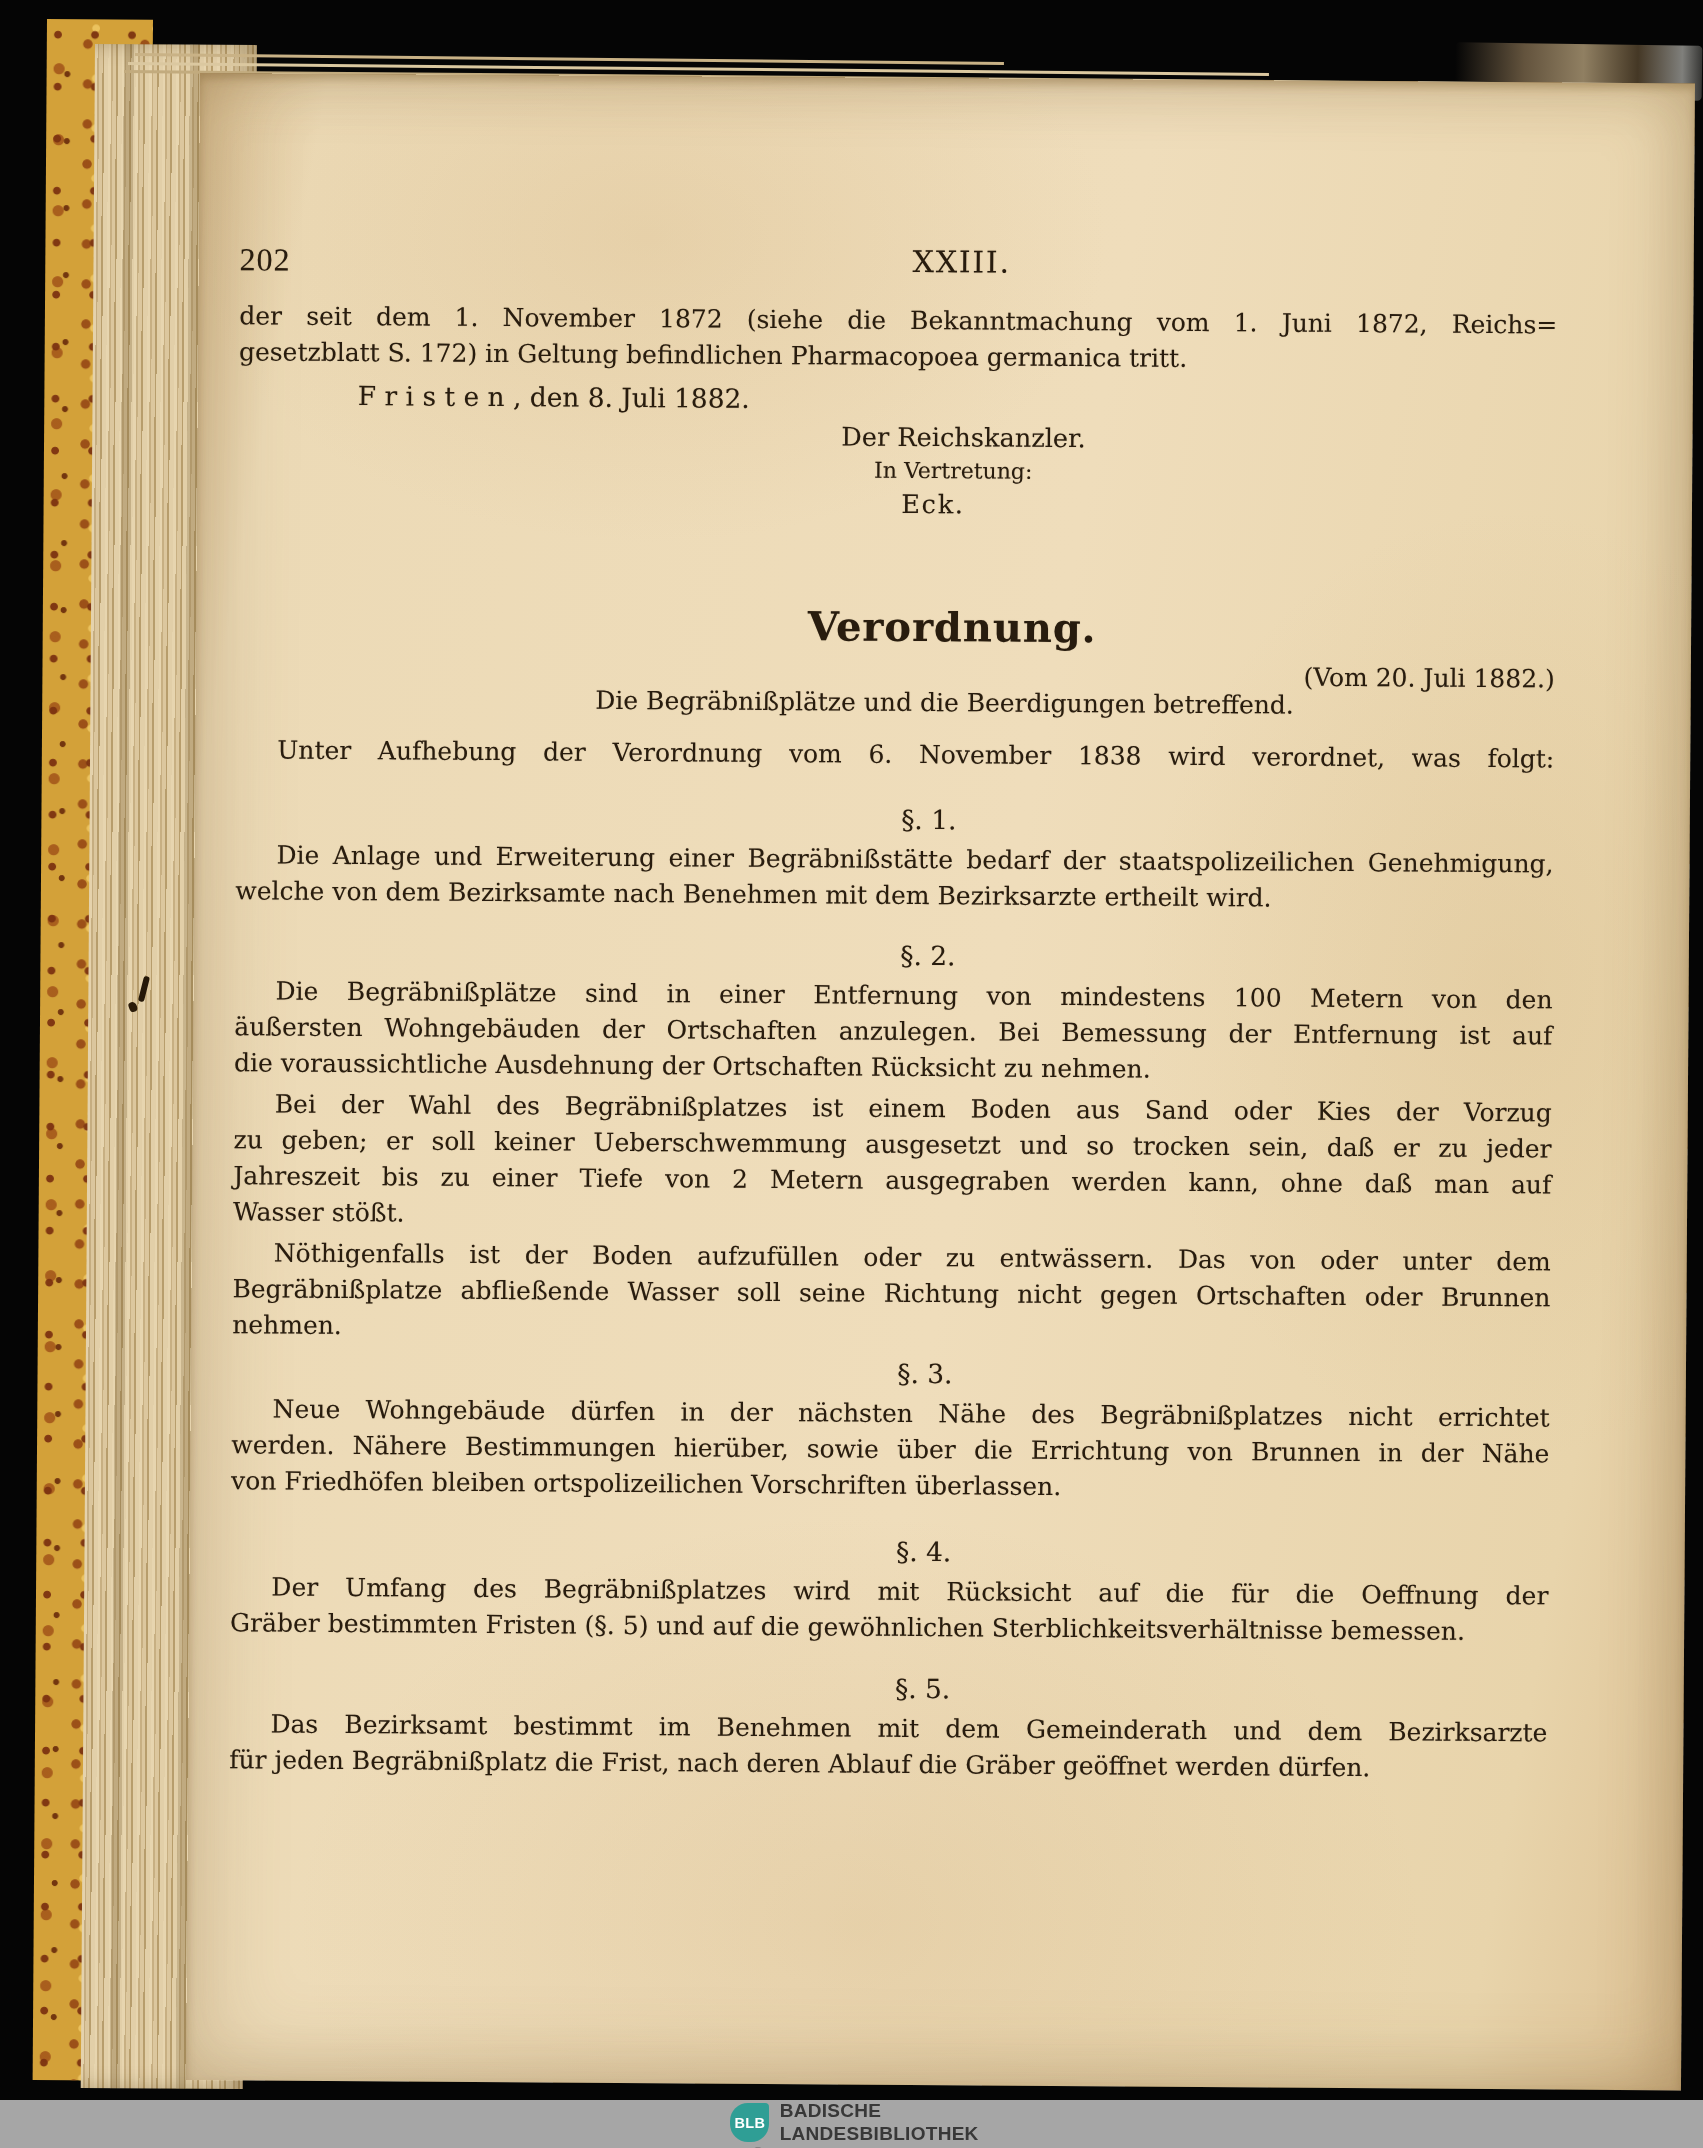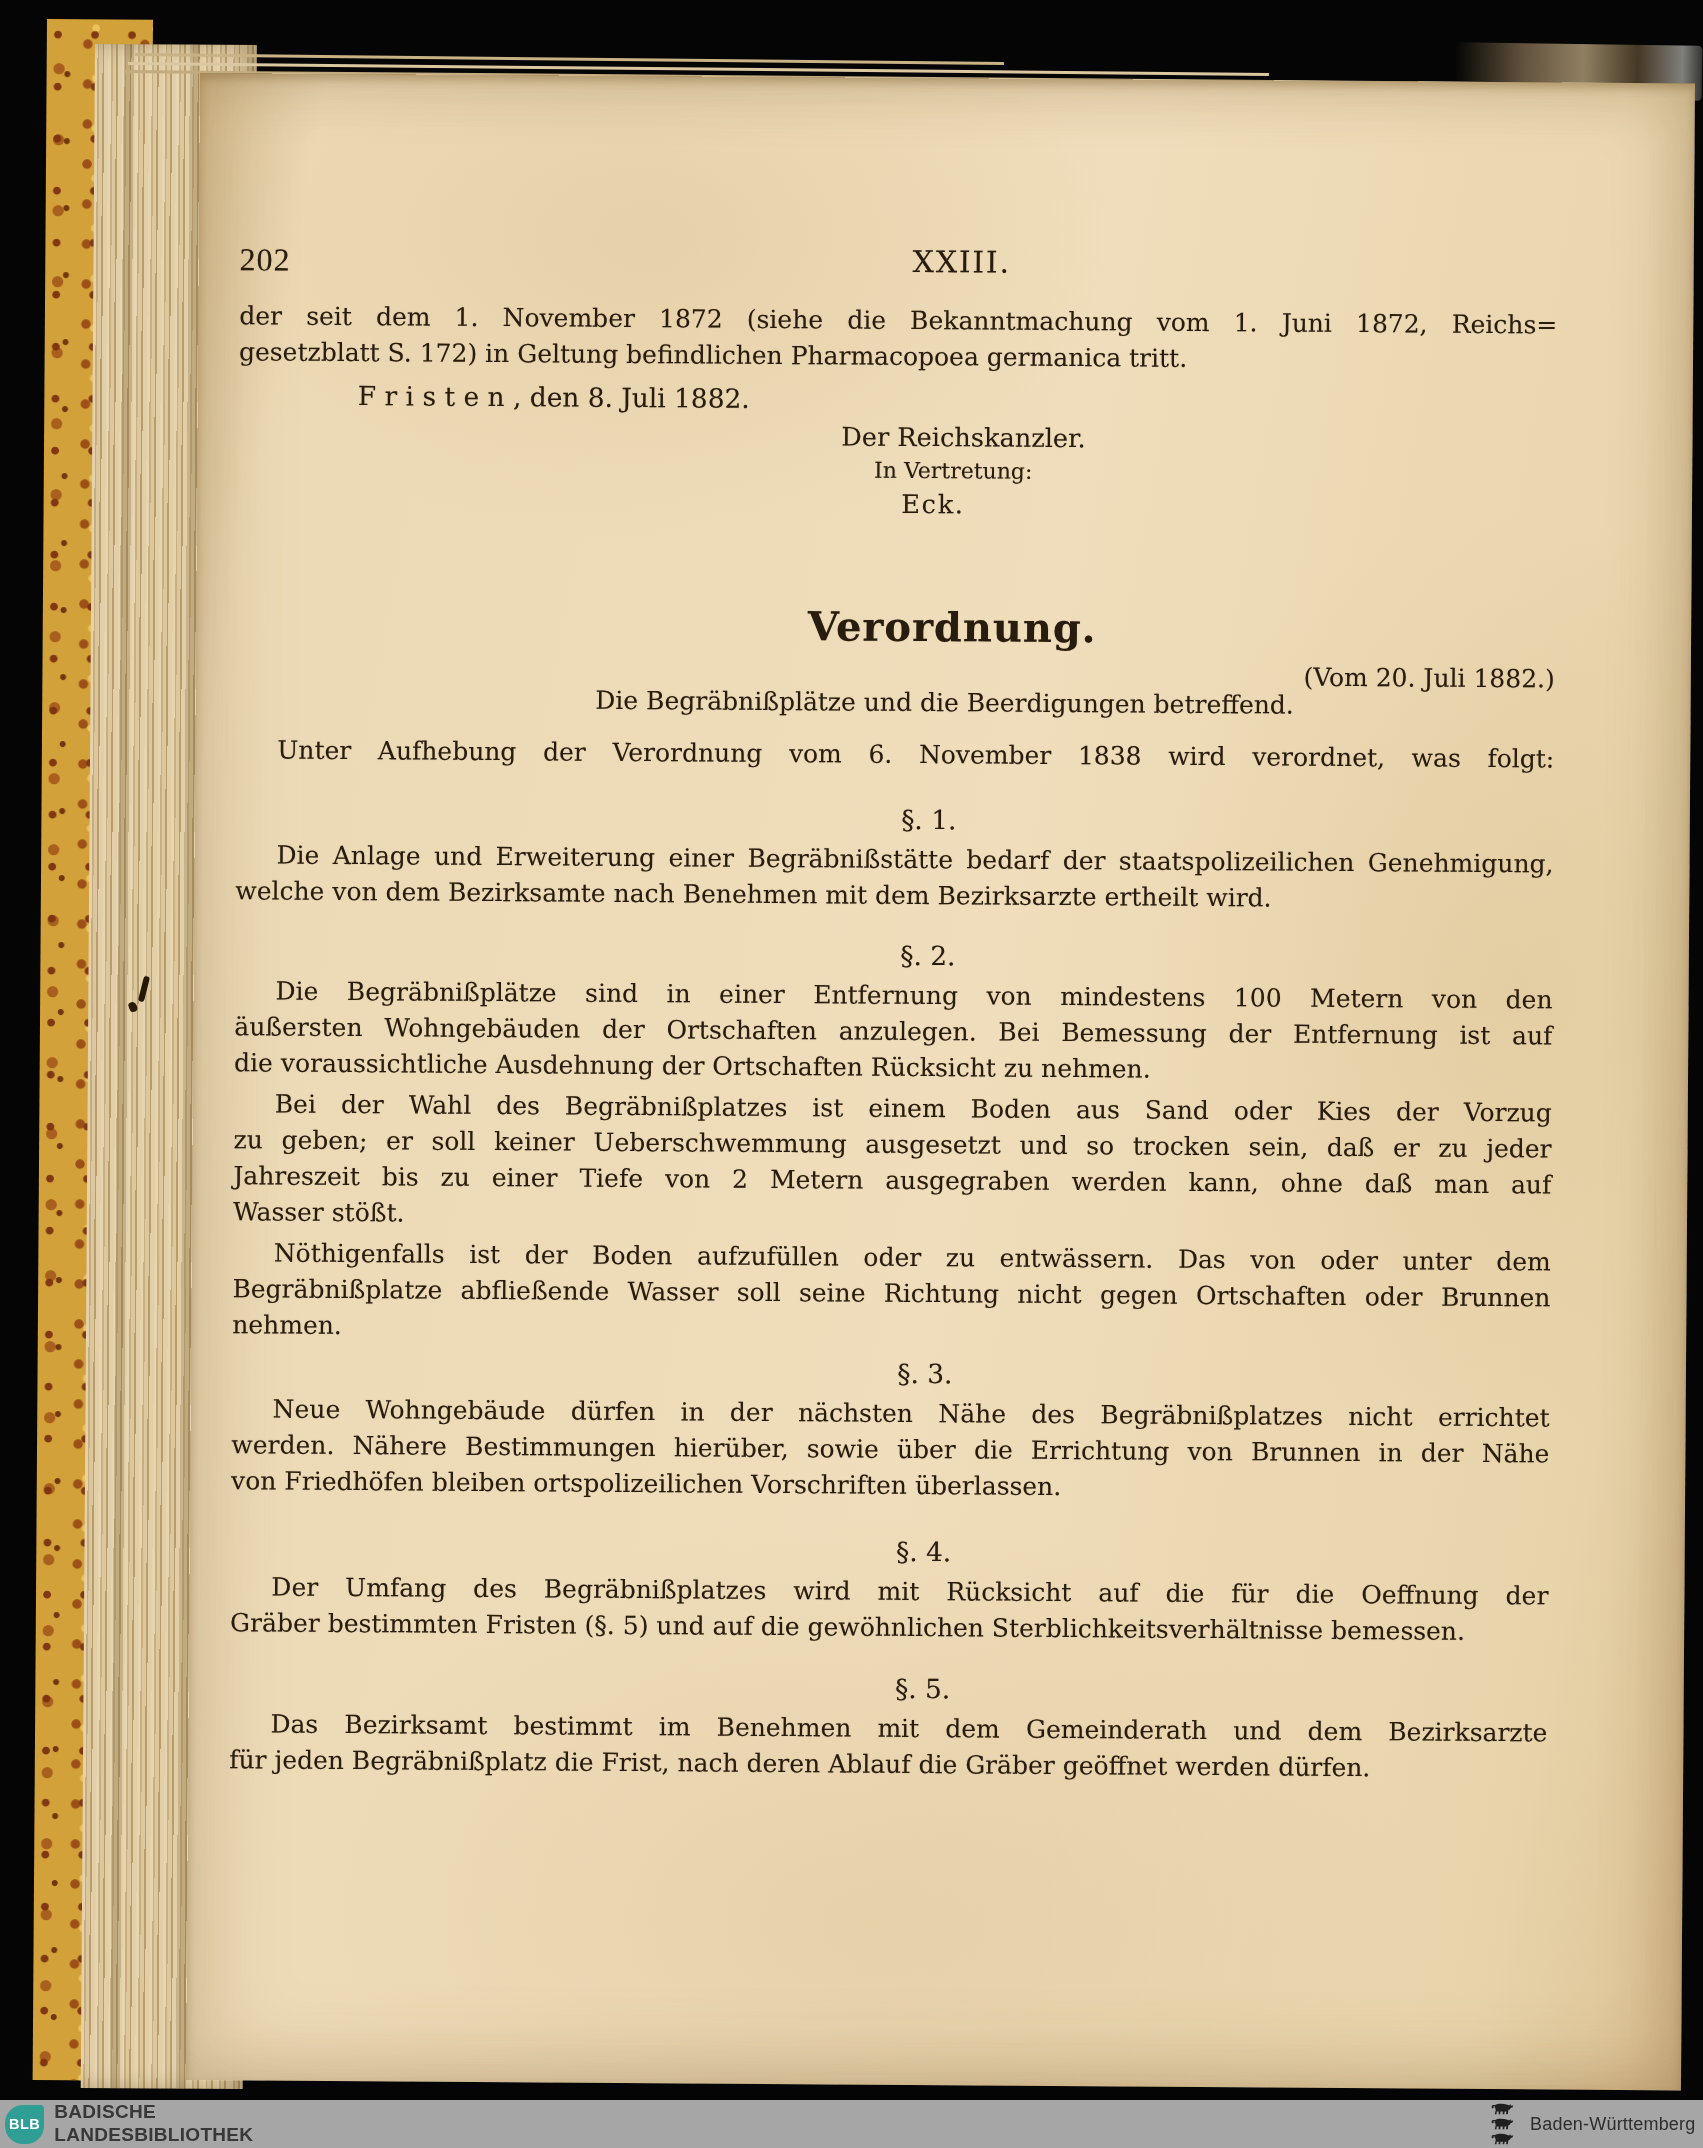--- a/index.html
+++ b/index.html
@@ -92,21 +92,21 @@
   .sec:nth-child(2){top:861px;}
   .sec:nth-child(3){top:1279px;}
   .sec:nth-child(4){top:1457px;}
   .sec:nth-child(5){top:1594px;}
   .sec-head{text-align:center;transform:translateX(34px);font-size:26.4px;line-height:34px;height:34px;margin-bottom:5.1px;}
   .para{margin:0 0 5.1px 0;}
   
   .footer{
     position:absolute;left:0;right:0;bottom:0;height:48px;background:#a6a6a6;
     font-family:"Liberation Sans", sans-serif;
-    display:flex;align-items:center;justify-content:space-between;
+    display:flex;align-items:center;justify-content:space-between;flex-direction:column;
   }
   .blb{display:flex;align-items:center;gap:10.2px;padding-left:5.1px;}
   .blb-badge{
     width:39px;height:39px;background:#2f9e95;color:#fff;
     border-radius:46% 10% 46% 46%;
     display:flex;align-items:center;justify-content:center;
     font-size:14.5px;font-weight:bold;letter-spacing:0.4px;
   }
   .blb-lines{color:#383838;font-weight:bold;font-size:19px;line-height:1.2;letter-spacing:0.3px;}
   .bw{display:flex;align-items:center;gap:12px;padding-right:8.5px;color:#2e2e2e;}

